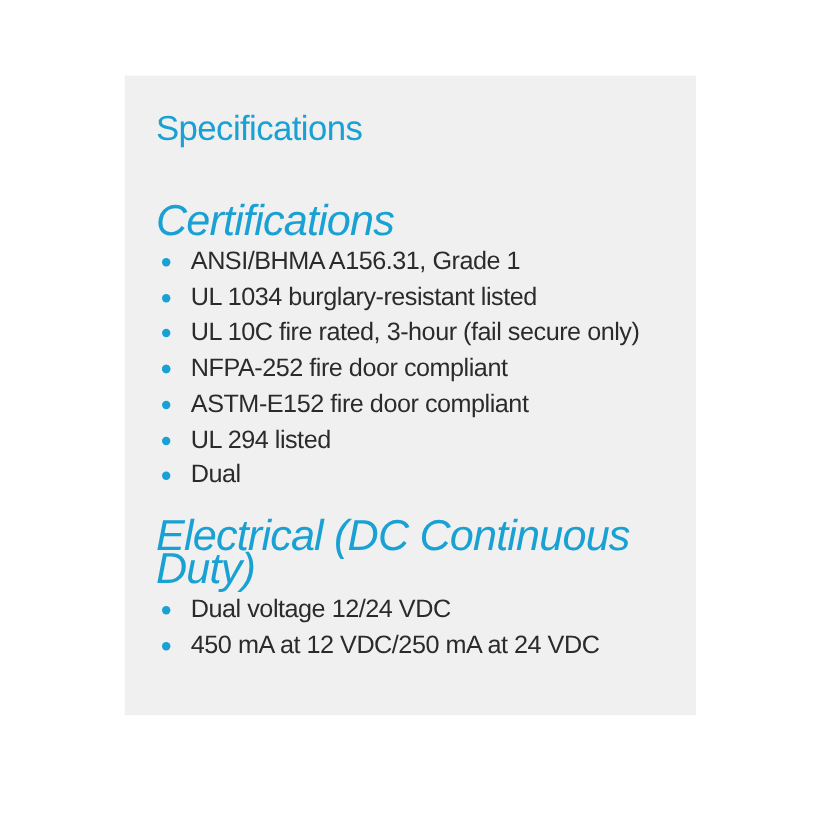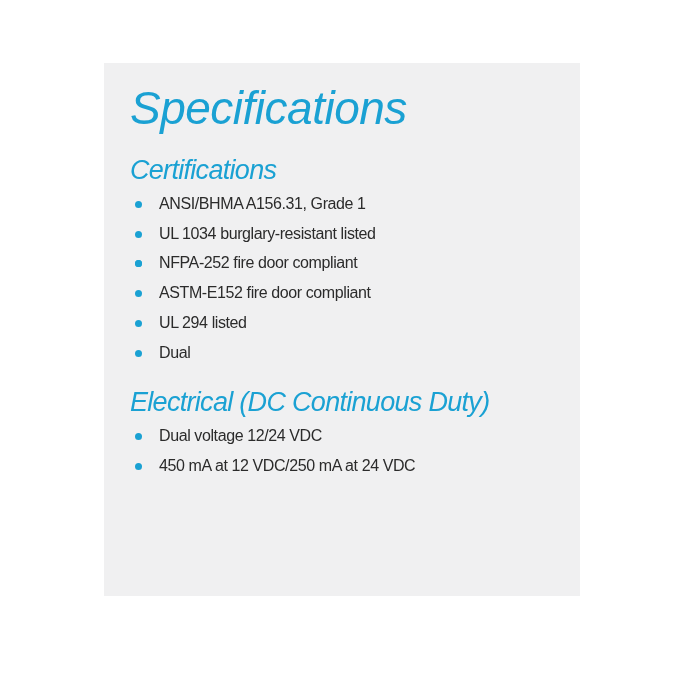--- a/index.html
+++ b/index.html
@@ -26,52 +26,51 @@
     position: absolute;
     left: 104px;
     top: 63px;
     width: 476px;
     height: 533px;
     background: var(--panel-bg);
     padding-left: 26px;
     padding-right: 20px;
   }
   h1.title {
-    margin: 24px 0 27px 0;
-    font-size: 46px;
+    margin: 24px 0 41px 0;
+    font-size: 29px;
     line-height: 42px;
     font-weight: 300;
     letter-spacing: -0.5px;
     color: var(--accent);
-    font-style: italic;
   }
   h2.section-heading {
     margin: 21px 0 0 0;
-    font-size: 27px;
+    font-size: 36px;
     line-height: 28px;
     font-weight: 400;
     font-style: italic;
     letter-spacing: -0.7px;
     color: var(--accent);
   }
   h2.section-heading.spaced {
     margin-top: 21px;
   }
   ul.bullet-list {
     list-style: none;
     margin: 5px 0 0 0;
     padding: 0;
   }
   ul.bullet-list.no-gap {
     margin-top: 0;
   }
   ul.bullet-list li {
     position: relative;
     padding-left: 29px;
-    font-size: 16px;
+    font-size: 21px;
     line-height: 29.7px;
     letter-spacing: -0.4px;
     color: var(--body-text);
   }
   .dot {
     position: absolute;
     left: 5px;
     top: 12px;
     width: 7px;
     height: 7px;
@@ -89,20 +88,24 @@
 
     <h2 class="section-heading">Certifications</h2>
     <ul class="bullet-list">
       <li>
         <span class="dot"></span>
         <span>ANSI/BHMA A156.31, Grade 1</span>
       </li>
       <li>
         <span class="dot"></span>
         <span>UL 1034 burglary-resistant listed</span>
+      </li>
+      <li>
+        <span class="dot"></span>
+        <span>UL 10C fire rated, 3-hour (fail secure only)</span>
       </li>
       <li>
         <span class="dot"></span>
       </li>
       <li>
         <span class="dot"></span>
         <span>NFPA-252 fire door compliant</span>
       </li>
       <li>
         <span class="dot"></span>

